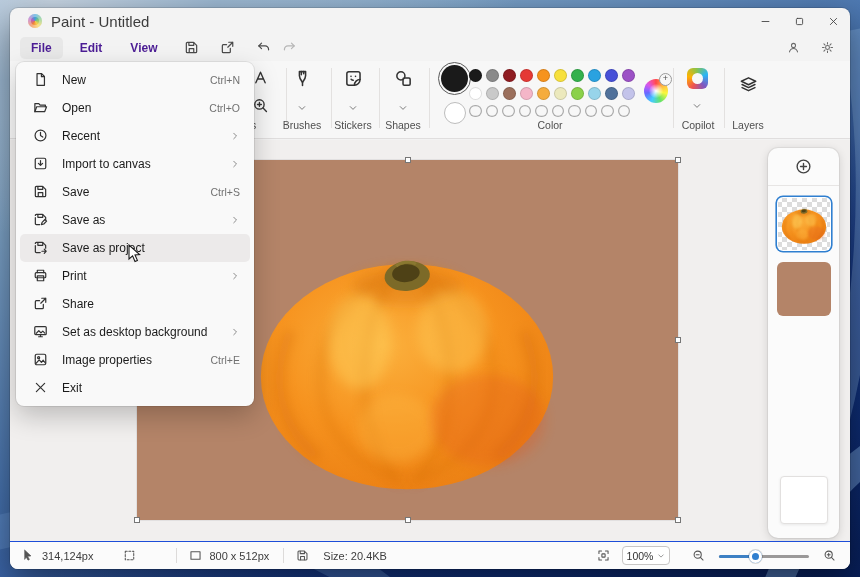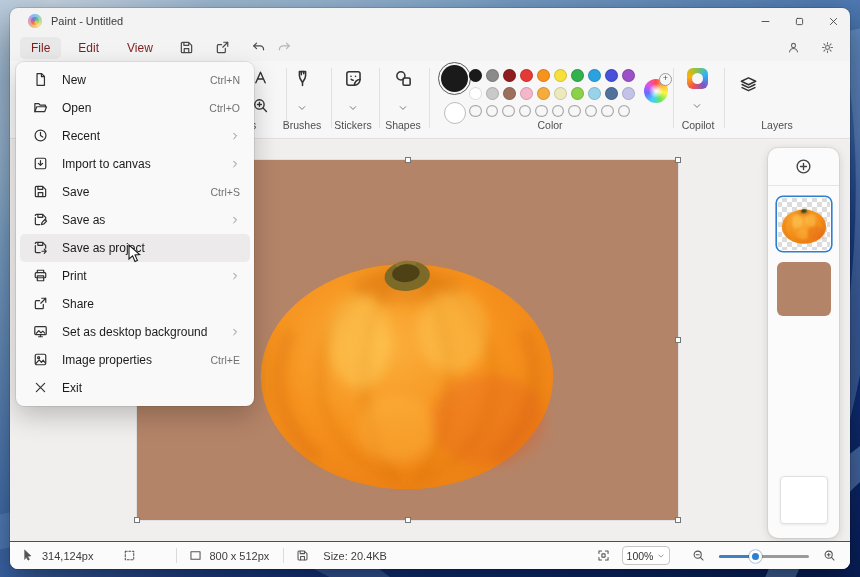--- a/index.html
+++ b/index.html
@@ -19,29 +19,29 @@
     position:absolute; left:10px; top:8px; width:840px; height:561px;
     background:#f3f3f3; border-radius:8px; overflow:hidden;
     box-shadow:0 12px 36px rgba(0,0,0,.45), 0 0 0 1px rgba(0,0,0,.12);
   }
 
   
   .titlebar{ position:absolute; left:0; top:0; right:0; height:26px; display:flex; align-items:center; }
   .applogo{ width:14px; height:14px; margin-left:18px; border-radius:50%;
     background:conic-gradient(#3aa0dc,#7bc77e,#f7d04a,#ef7d3b,#b75fc0,#3aa0dc);
     box-shadow:inset 0 0 0 3px rgba(255,255,255,.35); }
-  .title{ margin-left:9px; font-size:11px; color:#3c3c3c; }
+  .title{ margin-left:9px; font-size:15px; color:#3c3c3c; }
   .wincontrols{ margin-left:auto; display:flex; height:100%; }
   .wincontrols button{ width:34px; height:100%; border:none; background:transparent; color:#454545; display:flex; align-items:center; justify-content:center; }
   .wincontrols svg{ width:11px; height:11px; }
 
   
   .menubar{ position:absolute; left:0; top:26px; right:0; height:27px; display:flex; align-items:center; }
-  .menu-item{ border:none; background:transparent; font-size:12px; color:#7f1d1d;
-    padding:4px 11px; border-radius:5px; margin-left:6px; font-family:inherit; }
+  .menu-item{ border:none; background:transparent; font-size:12px; color:#4c1d95;
+    padding:4px 11px; border-radius:5px; margin-left:6px; font-family:inherit;font-weight:bold; }
   .menu-item:first-child{ margin-left:10px; }
   .menu-item.active{ background:#e8e8e8; }
   .iconbtn{ border:none; background:transparent; color:#4a4a4a; width:26px; height:22px;
     display:flex; align-items:center; justify-content:center; border-radius:4px; }
   .iconbtn svg{ width:15px; height:15px; }
   .iconbtn.disabled{ color:#b5b5b5; }
   .mb-gap{ width:10px; }
   .menubar-right{ margin-left:auto; display:flex; align-items:center; gap:8px; padding-right:10px; }
   .menubar-right .iconbtn svg{ width:13px; height:13px; }
   .menubar-right .iconbtn{ color:#6a6a6a; }
@@ -329,21 +329,21 @@
         </svg></div>
     <div class="rb-label" style="left:659px;width:58px">Copilot</div>
     <div class="rb-div" style="left:714px"></div>
 
     <div class="rb-icon" style="left:726px;top:14px;width:24px">
         <svg viewBox="0 0 16 16" fill="none" stroke="currentColor" stroke-width="1.3" stroke-linecap="round" stroke-linejoin="round">
           <path d="M8 2.4l6 2.9-6 2.9-6-2.9z"></path>
           <path d="M2.6 8L8 10.6 13.4 8M2.6 10.6L8 13.2l5.4-2.6"></path>
         </svg>
       </div>
-    <div class="rb-label" style="left:739px;width:56px">Layers</div>
+    <div class="rb-label" style="left:710px;width:56px">Layers</div>
   </div>
 
   <div class="content">
     <div class="canvas" id="canvas" style="background: rgb(180, 132, 104);">
       <div class="pumpkin">
           <svg viewBox="0 0 320 280" style="width:100%;height:100%;display:block">
   <defs>
     <radialGradient id="pg0" cx="42%" cy="36%" r="78%">
       <stop offset="0%" stop-color="#fbb03d"></stop>
                 <stop offset="50%" stop-color="#f6921e"></stop>

